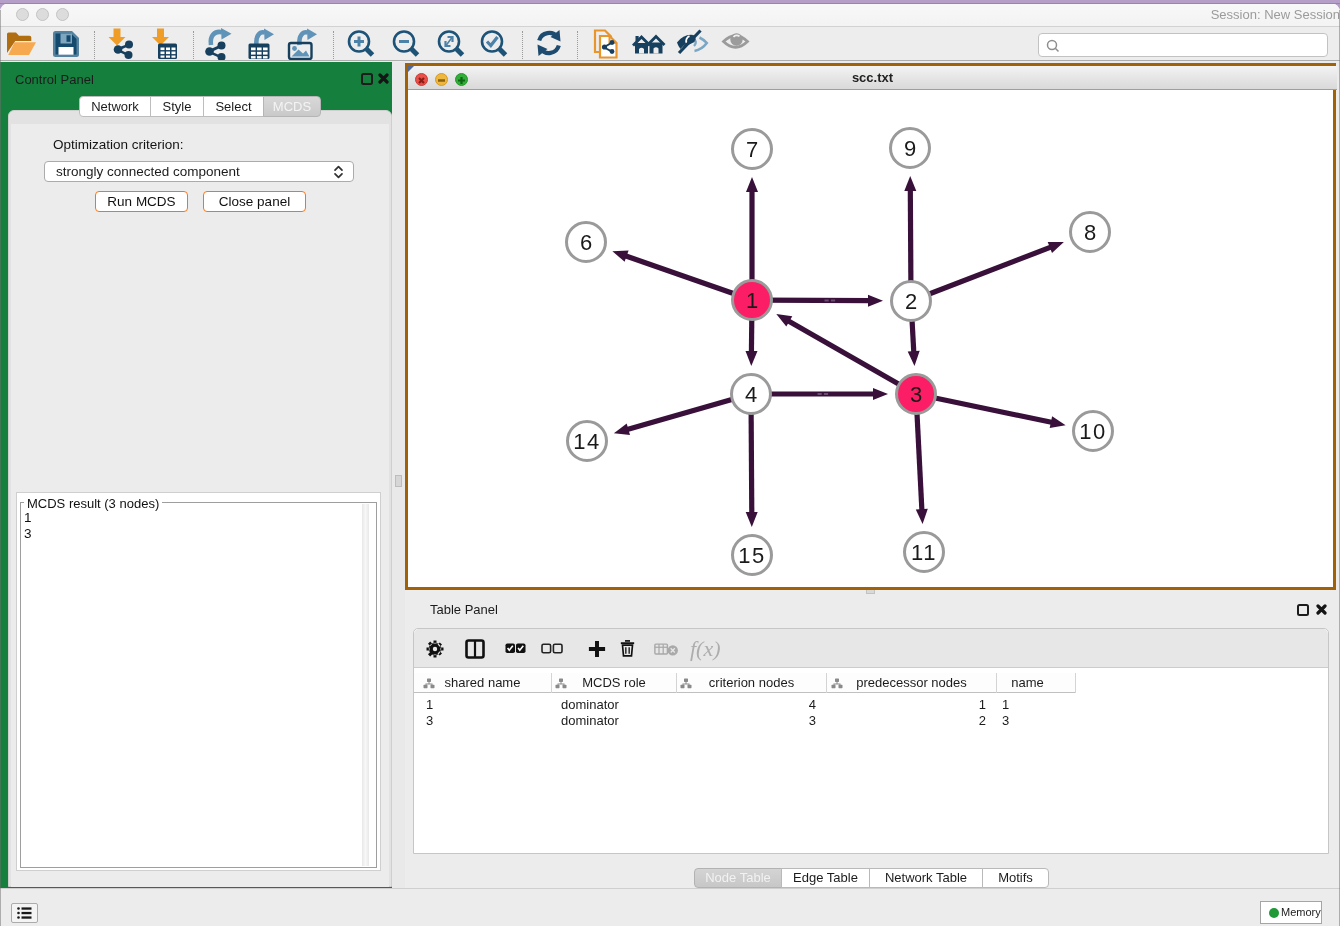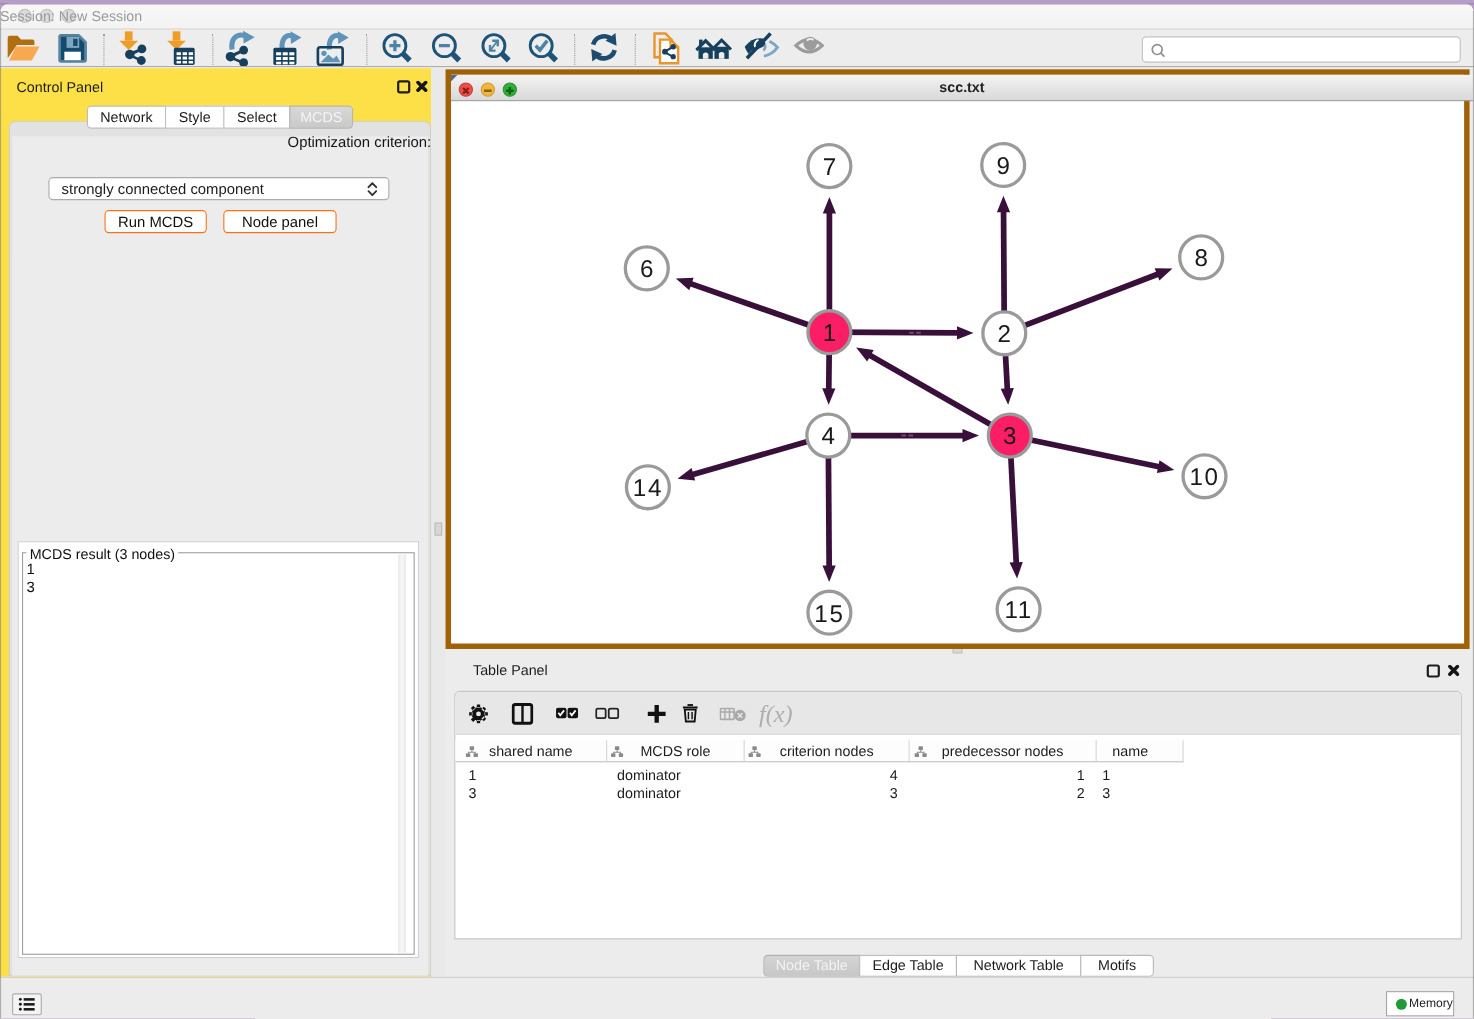--- a/index.html
+++ b/index.html
@@ -2,39 +2,39 @@
 <html><head>
 <meta charset="utf-8">
 <style>
 * { margin:0; padding:0; box-sizing:border-box; }
 html,body { width:1340px; height:926px; overflow:hidden; }
 body { background:#b59ec8; font-family:"Liberation Sans", sans-serif; font-size:13px; color:#1c1c1c; position:relative; }
 .abs { position:absolute; }
 .window { position:absolute; left:0; top:3px; width:1340px; height:923px; background:#ececec; border-radius:9px 9px 0 0; overflow:hidden; }
 .titlebar { position:absolute; left:0; top:0; width:1340px; height:24px; background:linear-gradient(#f8f8f8,#f3f3f3); border-bottom:1px solid #d2d2d2; }
 .tl { position:absolute; top:5px; width:13px; height:13px; border-radius:50%; background:#dcdcdc; border:1px solid #c3c3c3; }
-.title-text { position:absolute; top:4px; left:0; width:100%; text-align:left; color:#9b9b9b; font-size:13px; }
+.title-text { position:absolute; top:4px; left:0; width:100%; text-align:right; color:#9b9b9b; font-size:13px; }
 .toolbar { position:absolute; left:0; top:24px; width:1340px; height:34px; background:#ededed; border-bottom:1px solid #adadad; }
 .tsep { position:absolute; top:4px; height:28px; width:1px; border-left:1px dotted #9a9a9a; }
 .searchbox { position:absolute; left:1038px; top:6px; width:290px; height:24px; background:#fff; border:1px solid #c2c2c2; border-radius:4px; }
 
-.cpanel { position:absolute; left:0; top:59px; width:392px; height:826px; background:#fde047; }
+.cpanel { position:absolute; left:0; top:59px; width:392px; height:826px; background:#15803d; }
 .ph-title { position:absolute; left:15px; top:10px; font-size:13px; color:#1c1c1c; }
 .ph-float { position:absolute; width:12px; height:12px; border:2px solid #1c1c1c; border-radius:2.5px; top:11px; }
 .tabbtn { position:absolute; top:0; height:21px; background:#fff; border:1px solid #bdbdbd; color:#1c1c1c; text-align:center; font-size:13px; line-height:19px; }
 .tabbtn.sel { background:linear-gradient(#d8d8d8,#c9c9c9); color:#f4f4f4; border-color:#b5b5b5; }
 .cp-outer { position:absolute; left:8px; top:48px; width:384px; height:777px; background:#e2e2e2; border:1px solid #cfcfcf; border-radius:6px 6px 0 0; }
 .cp-inner { position:absolute; left:2px; top:13px; width:378px; height:763px; background:#ececec; }
-.opt-label { position:absolute; top:12px; width:100%; text-align:right; font-size:13.5px; color:#141414; }
+.opt-label { position:absolute; top:27px; width:100%; text-align:left; font-size:13.5px; color:#141414;margin-left:45px; }
 .cselect { position:absolute; left:36px; top:51px; width:310px; height:21px; background:#fff; border:1px solid #ababab; border-radius:4px; line-height:19px; padding-left:11px; font-size:13.5px; }
 .cbtn { position:absolute; top:81px; height:21px; background:#fff; border:1px solid #f97316; border-radius:4px; text-align:center; line-height:19px; font-size:13.5px; color:#111; }
 
 .vsplit { position:absolute; left:392px; top:59px; width:13px; height:826px; background:#e9e9e9; }
 
-.netwin { position:absolute; left:405px; top:60px; width:931px; height:527px; background:#fff; border:5px solid #a16207; }
+.netwin { position:absolute; left:405px; top:60px; width:931px; height:527px; background:#fff; border:3px solid #a16207; }
 .net-titlebar { position:absolute; left:0; top:0; width:929px; height:24px; background:linear-gradient(#f3f3f3,#d9d9d9); border-bottom:1px solid #9e9e9e; }
 .net-title { position:absolute; width:100%; text-align:center; top:4px; font-weight:bold; font-size:13px; color:#222; }
 .mac { position:absolute; top:7px; width:13px; height:13px; border-radius:50%; }
 
 .tpanel { position:absolute; left:405px; top:592px; width:935px; height:293px; background:#ececec; }
 .tbox { position:absolute; left:8px; top:33px; width:916px; height:226px; background:#fff; border:1px solid #c6c6c6; border-radius:5px 5px 0 0; }
 .tbox-toolbar { position:absolute; left:0; top:0; width:914px; height:39px; background:#e7e7e7; border-bottom:1px solid #cccccc; border-radius:5px 5px 0 0; }
 .thead { position:absolute; left:0; top:44px; height:20px; background:#fdfdfd; border-bottom:1px solid #c0c0c0; }
 .th { position:absolute; top:0; height:20px; border-right:1px solid #d4d4d4; font-size:13px; text-align:center; line-height:19px; color:#1c1c1c; }
 .trow { position:absolute; font-size:13px; height:16px; line-height:16px; }
@@ -222,21 +222,21 @@
     <div class="tabbtn" style="left:203px; top:34px; width:61px;">Select</div>
     <div class="tabbtn sel" style="left:263px; top:34px; width:58px; border-radius:0 4px 4px 0;">MCDS</div>
     <div class="cp-outer" style="background:none; border:none;">
       <div class="opt-label">Optimization criterion:</div>
       <div class="cselect">strongly connected component
         <svg width="11" height="14" style="position:absolute;right:9px;top:3px" viewBox="0 0 11 14">
             <path d="M2 5.2 L5.5 1.6 L9 5.2 M2 8.8 L5.5 12.4 L9 8.8" fill="none" stroke="#333" stroke-width="1.7" stroke-linejoin="round" stroke-linecap="round"></path>
           </svg>
       </div>
       <div class="cbtn" style="left:87px; width:93px;">Run MCDS</div>
-      <div class="cbtn" style="left:195px; width:103px;">Node panel</div>
+      <div class="cbtn" style="left:195px; width:103px;">Close panel</div>
       <div class="abs" style="left:8px;top:382px;width:365px;height:379px;background:#fff;border:1px solid #cfcfcf;">
         <div class="abs" style="left:3px;top:9px;width:357px;height:366px;border:1px solid #9e9e9e;"></div>
         <div class="abs" style="left:7px;top:3px;background:#fff;padding:0 3px;font-size:13px;color:#111;">MCDS result (3 nodes)</div>
         <div class="abs" style="left:7px;top:17px;font-size:13.5px;line-height:16.2px;color:#111;">1<br>3</div>
         <div class="abs" style="left:345px;top:11px;width:7px;height:362px;background:linear-gradient(90deg,#e8e8e8,#f8f8f8,#e8e8e8);"></div>
       </div>
     </div>
   </div>
   <div class="vsplit"></div>
     <div class="abs" style="left:395px;top:472px;width:7px;height:12px;background:#d6d6d6;border:1px solid #bdbdbd;"></div>

